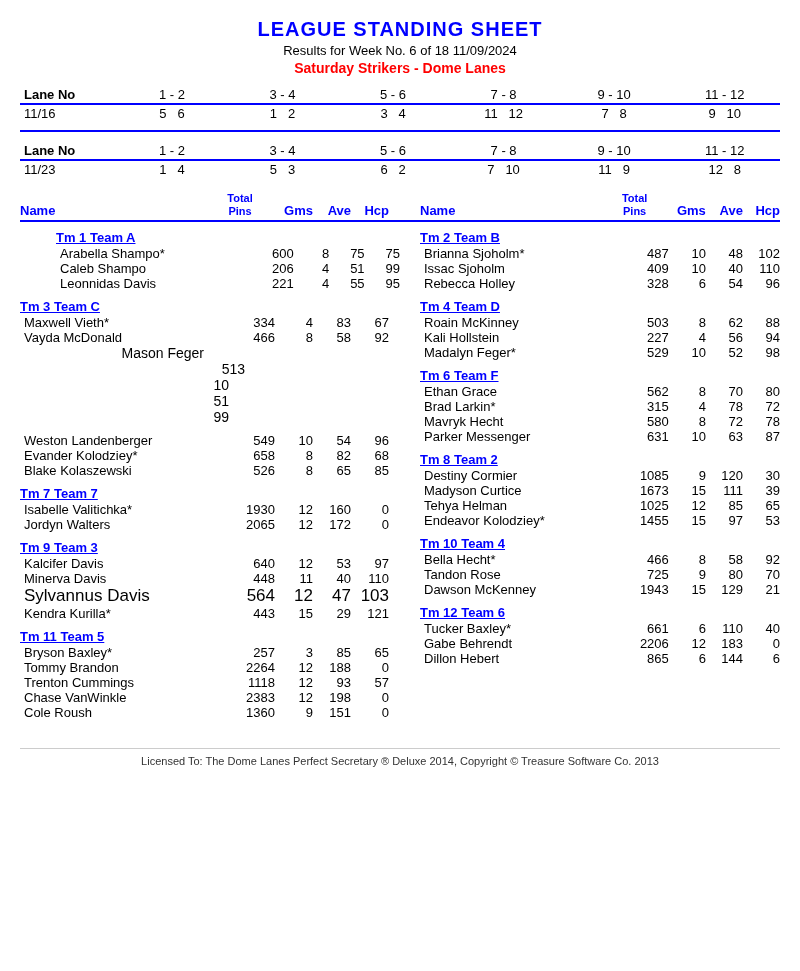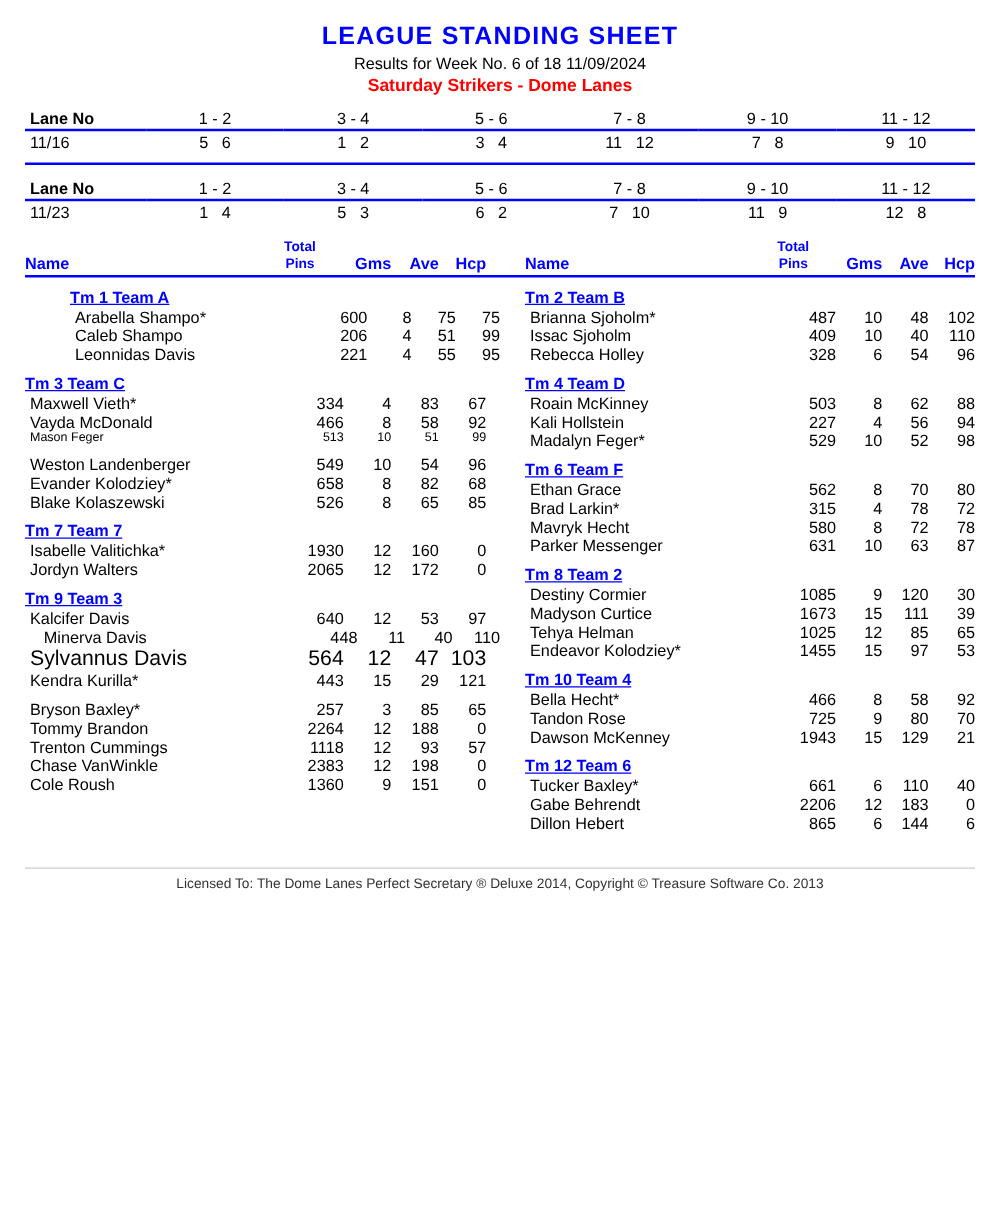--- a/index.html
+++ b/index.html
@@ -181,21 +181,21 @@
           <div style="width: 38px; text-align: right;">83</div>
           <div style="width: 38px; text-align: right;">67</div>
         </div>
         <div style="display: flex; align-items: center; font-size: 13px;">
           <div style="width: 185px; padding-left: 4px;">Vayda McDonald</div>
           <div style="width: 70px; text-align: right;">466</div>
           <div style="width: 38px; text-align: right;">8</div>
           <div style="width: 38px; text-align: right;">58</div>
           <div style="width: 38px; text-align: right;">92</div>
         </div>
-        <div style="display: flex; align-items: center; font-size: 10px;">
+        <div style="display: flex; align-items: center; font-size: 14px; flex-direction: column;">
           <div style="width: 185px; padding-left: 4px;">Mason Feger</div>
           <div style="width: 70px; text-align: right;">513</div>
           <div style="width: 38px; text-align: right;">10</div>
           <div style="width: 38px; text-align: right;">51</div>
           <div style="width: 38px; text-align: right;">99</div>
         </div>
       </div>
       <div style="margin-bottom: 8px; margin-top: 4px;">
         <div style="display: flex; align-items: center; font-size: 13px;">
           <div style="width: 185px; padding-left: 4px;">Weston Landenberger</div>
@@ -238,21 +238,21 @@
       </div>
       <div style="margin-bottom: 8px; margin-top: 4px;">
         <div style="color: blue; font-weight: bold; font-size: 13px; text-decoration: underline; margin-bottom: 1px;">Tm 9 Team 3</div>
         <div style="display: flex; align-items: center; font-size: 13px;">
           <div style="width: 185px; padding-left: 4px;">Kalcifer Davis</div>
           <div style="width: 70px; text-align: right;">640</div>
           <div style="width: 38px; text-align: right;">12</div>
           <div style="width: 38px; text-align: right;">53</div>
           <div style="width: 38px; text-align: right;">97</div>
         </div>
-        <div style="display: flex; align-items: center; font-size: 13px; justify-content: flex-end;">
+        <div style="display: flex; align-items: center; font-size: 13px;">
           <div style="width: 185px; padding-left: 4px;">Minerva Davis</div>
           <div style="width: 70px; text-align: right;">448</div>
           <div style="width: 38px; text-align: right;">11</div>
           <div style="width: 38px; text-align: right;">40</div>
           <div style="width: 38px; text-align: right;">110</div>
         </div>
         <div style="display: flex; align-items: center; font-size: 17px;">
           <div style="width: 185px; padding-left: 4px;">Sylvannus Davis</div>
           <div style="width: 70px; text-align: right;">564</div>
           <div style="width: 38px; text-align: right;">12</div>
@@ -261,20 +261,21 @@
         </div>
         <div style="display: flex; align-items: center; font-size: 13px;">
           <div style="width: 185px; padding-left: 4px;">Kendra Kurilla*</div>
           <div style="width: 70px; text-align: right;">443</div>
           <div style="width: 38px; text-align: right;">15</div>
           <div style="width: 38px; text-align: right;">29</div>
           <div style="width: 38px; text-align: right;">121</div>
         </div>
       </div>
       <div style="margin-bottom: 8px; margin-top: 4px;">
+        <div style="color: blue; font-weight: bold; font-size: 13px; text-decoration: underline; margin-bottom: 1px;">Tm 11 Team 5</div>
         <div style="display: flex; align-items: center; font-size: 13px;">
           <div style="width: 185px; padding-left: 4px;">Bryson Baxley*</div>
           <div style="width: 70px; text-align: right;">257</div>
           <div style="width: 38px; text-align: right;">3</div>
           <div style="width: 38px; text-align: right;">85</div>
           <div style="width: 38px; text-align: right;">65</div>
         </div>
         <div style="display: flex; align-items: center; font-size: 13px;">
           <div style="width: 185px; padding-left: 4px;">Tommy Brandon</div>
           <div style="width: 70px; text-align: right;">2264</div>

